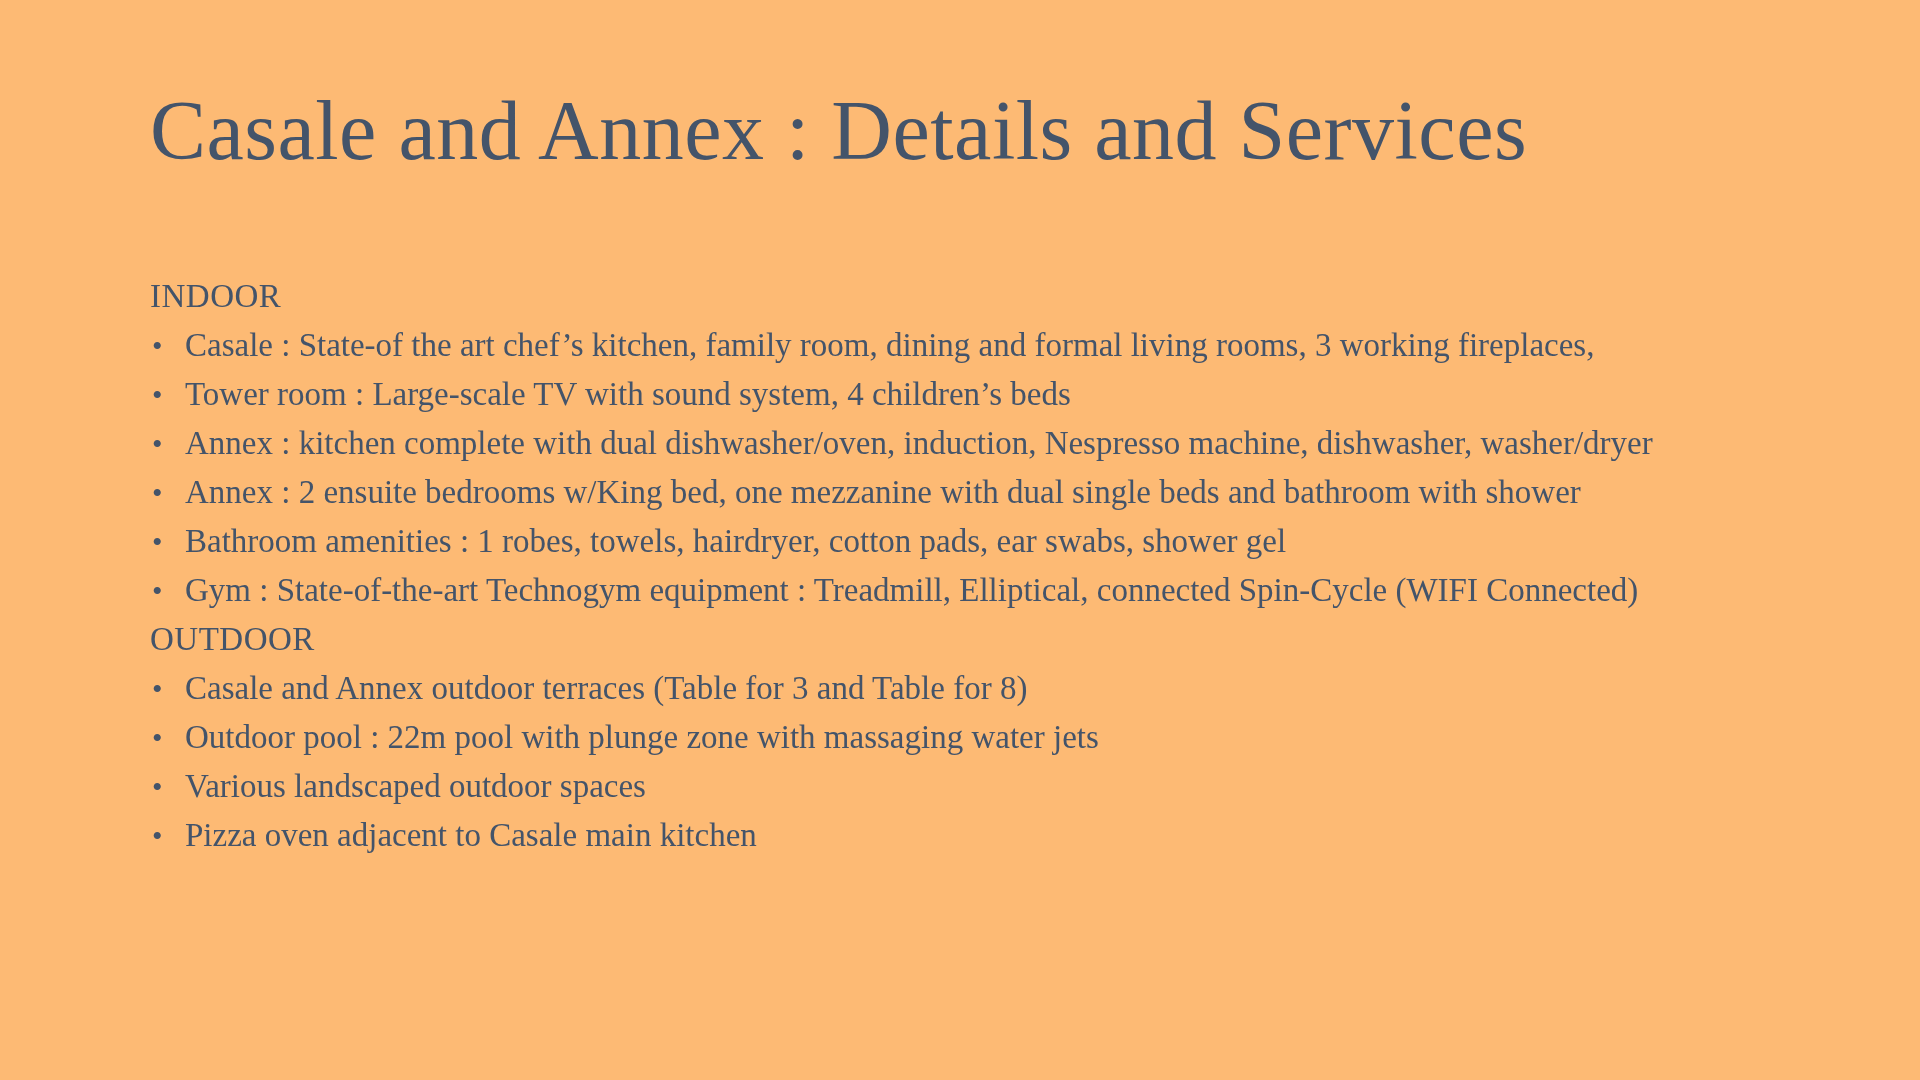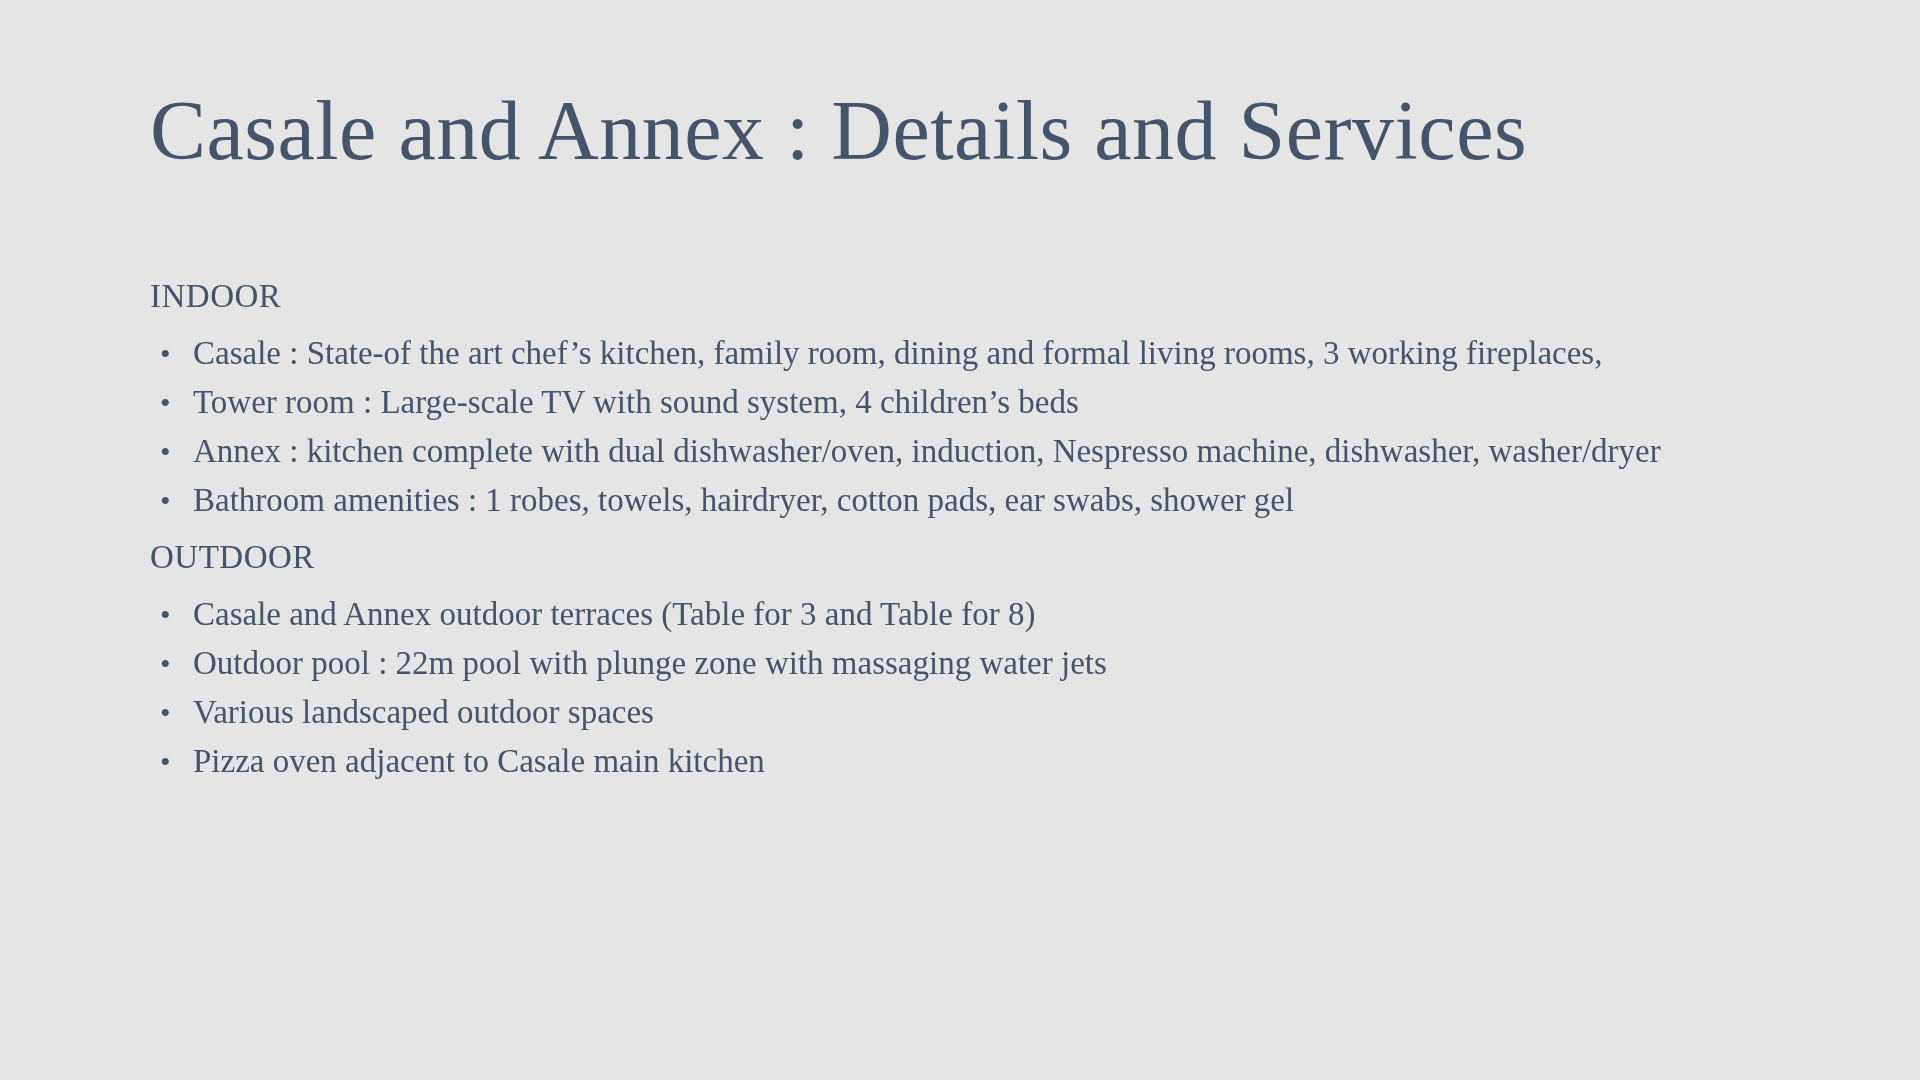--- a/index.html
+++ b/index.html
@@ -36,49 +36,51 @@
     width: 1640px;
     font-size: 33px;
     line-height: 49px;
   }
   .section-heading {
     font-size: 33px;
     line-height: 49px;
     letter-spacing: 0.5px;
   }
   ul.bullets {
-    margin: 8px;
+    margin: 0;
     padding: 0;
     list-style: none;
   }
   ul.bullets li {
     position: relative;
     padding-left: 35px;
     white-space: nowrap;
   }
   ul.bullets li::before {
     content: "\2022";
     position: absolute;
     left: 2px;
     top: 0;
     font-size: 30px;
   }
 </style>
 </head>
 <body style="color: rgb(68, 84, 106);">
 
-<div class="slide" style="background: #e5e5e5; text-decoration: underline;">
+<div class="slide" style="background: #fdba74; text-decoration: underline;">
   <h1 class="title">Casale and Annex : Details and Services</h1>
   <div class="content" id="content">
       <div class="section-heading">INDOOR</div>
       <ul class="bullets">
         <li>Casale : State-of the art chef’s kitchen, family room, dining and formal living rooms, 3 working fireplaces,</li>
         <li>Tower room : Large-scale TV with sound system, 4 children’s beds</li>
         <li>Annex : kitchen complete with dual dishwasher/oven, induction, Nespresso machine, dishwasher, washer/dryer</li>
+        <li>Annex : 2 ensuite bedrooms w/King bed, one mezzanine with dual single beds and bathroom with shower</li>
         <li>Bathroom amenities : 1 robes, towels, hairdryer, cotton pads, ear swabs, shower gel</li>
+        <li>Gym : State-of-the-art Technogym equipment : Treadmill, Elliptical, connected Spin-Cycle (WIFI Connected)</li>
       </ul>
       <div class="section-heading">OUTDOOR</div>
       <ul class="bullets">
         <li>Casale and Annex outdoor terraces (Table for 3 and Table for 8)</li>
         <li>Outdoor pool : 22m pool with plunge zone with massaging water jets</li>
         <li>Various landscaped outdoor spaces</li>
         <li>Pizza oven adjacent to Casale main kitchen</li>
       </ul>
     </div>
 </div>

